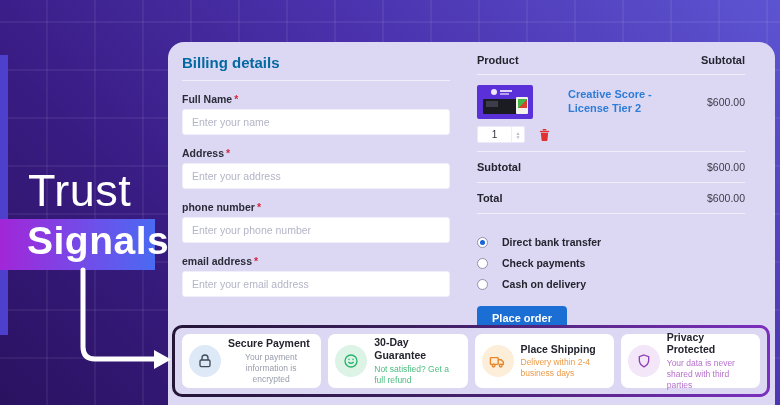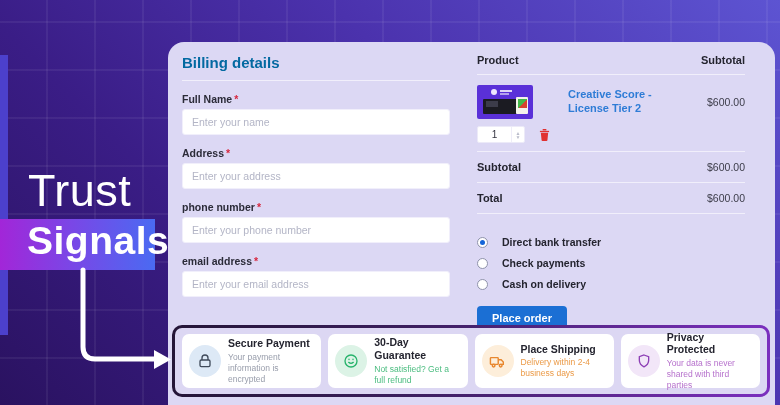--- a/index.html
+++ b/index.html
@@ -236,21 +236,21 @@
 
     <div class="trust-card">
       <div class="trust-icon-circle" style="background:#dde9f6;">
         <svg width="16" height="16" viewBox="0 0 24 24" fill="none" stroke="#3f4a5a" stroke-width="2">
           <path d="M7.5 10.5 V7.5 a4.5 4.5 0 0 1 9 0 v3"></path>
           <rect x="4.5" y="10.5" width="15" height="10" rx="2"></rect>
         </svg>
       </div>
       <div class="trust-text">
         <div class="trust-title">Secure Payment</div>
-        <div class="trust-sub" style="color:#989dab;">Your payment information is encrypted</div>
+        <div class="trust-sub" style="color:#989dab;text-align:center;">Your payment information is encrypted</div>
       </div>
     </div>
 
     <div class="trust-card">
       <div class="trust-icon-circle" style="background:#dcf3e6;">
         <svg width="16" height="16" viewBox="0 0 24 24" fill="none" stroke="#27b36b" stroke-width="2">
           <circle cx="12" cy="12" r="9"></circle>
           <path d="M8.5 14 q3.5 3 7 0" stroke-linecap="round"></path>
           <line x1="9" y1="9.2" x2="9" y2="9.8" stroke-linecap="round"></line>
           <line x1="15" y1="9.2" x2="15" y2="9.8" stroke-linecap="round"></line>

